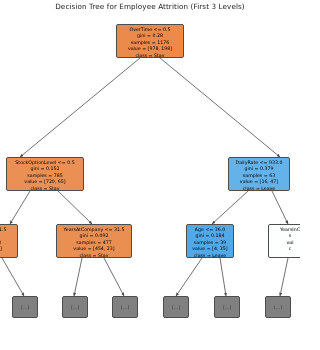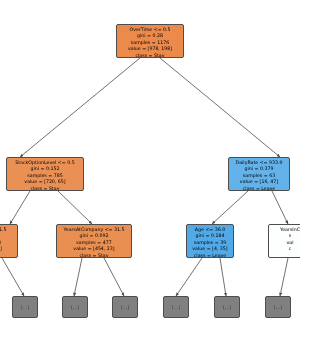--- a/index.html
+++ b/index.html
@@ -68,20 +68,21 @@
     justify-content: center;
     font-size: 5px;
     color: #3a3a3a;
   }
 </style>
 </head>
 <body style="background: rgb(255, 255, 255);">
 
 <div id="canvas">
 
+  <div id="title">Decision Tree for Employee Attrition (First 3 Levels)</div>
 
   <svg id="edges" viewBox="0 0 300 350" preserveAspectRatio="none">
     <defs>
       <marker id="arrow" markerWidth="5" markerHeight="5" refX="4.2" refY="2" orient="auto" markerUnits="strokeWidth">
         <path d="M0,0 L4.5,2 L0,4 z" fill="#4d4d4d"></path>
       </marker>
     </defs>
     <g id="edge-group">
         <line x1="140" y1="58" x2="20" y2="157" stroke="#4d4d4d" stroke-width="0.8" marker-end="url(#arrow)"></line>
         <line x1="160" y1="58" x2="280" y2="157" stroke="#4d4d4d" stroke-width="0.8" marker-end="url(#arrow)"></line>

